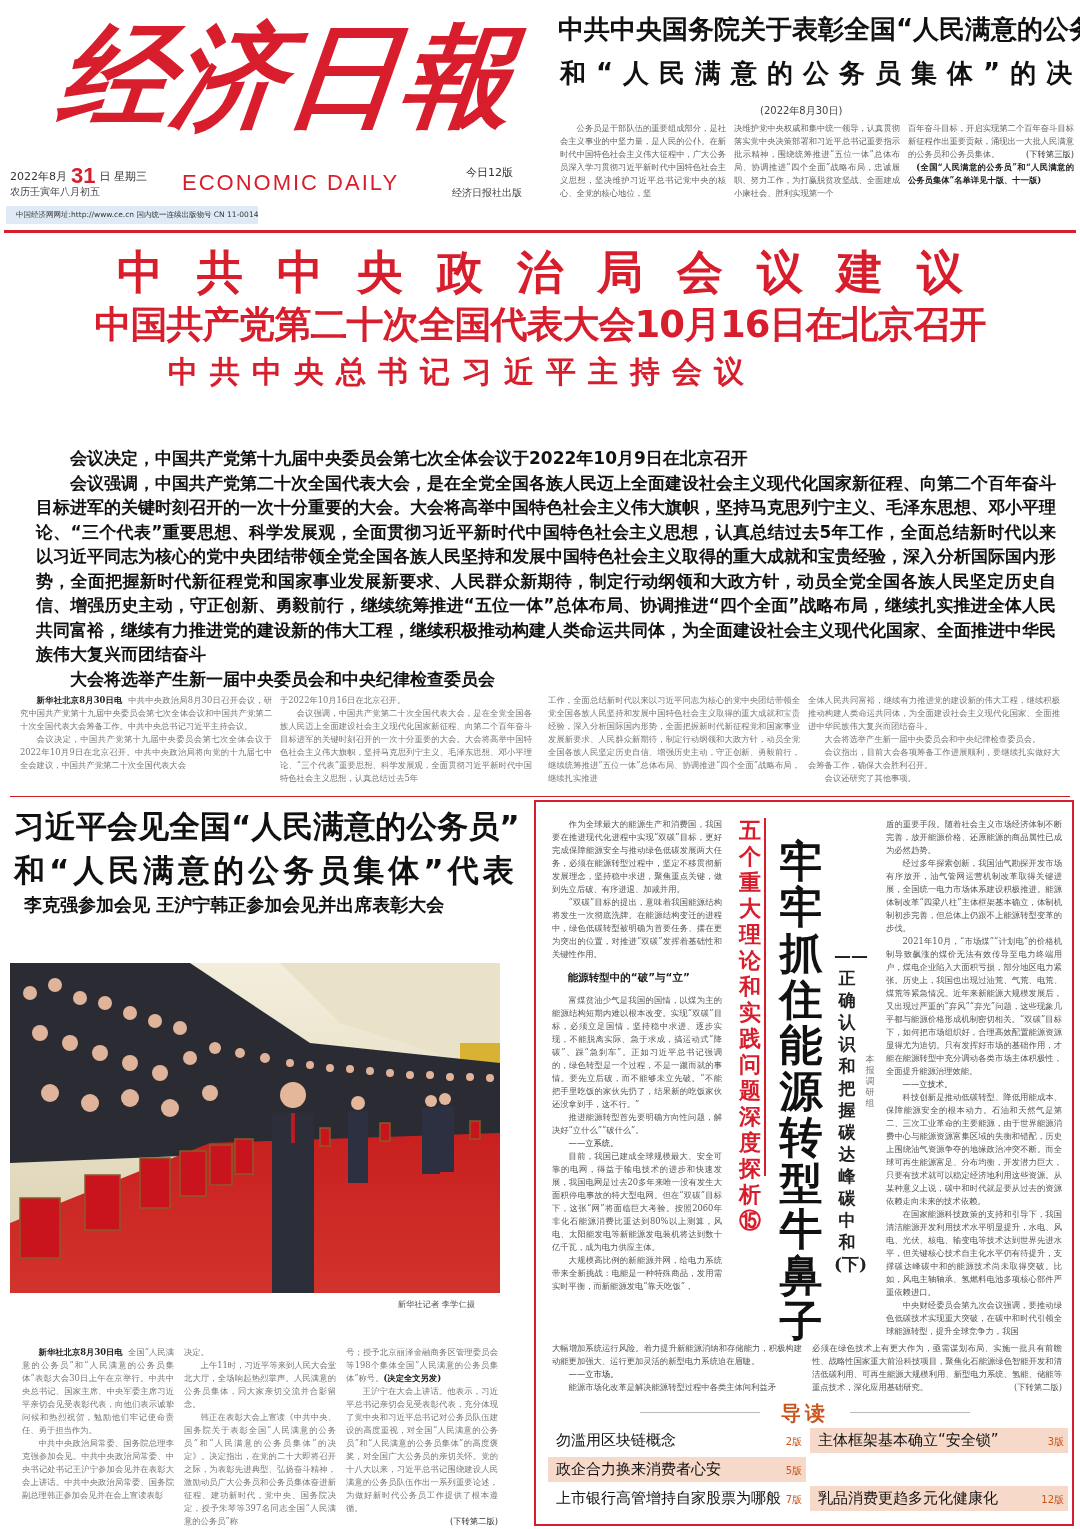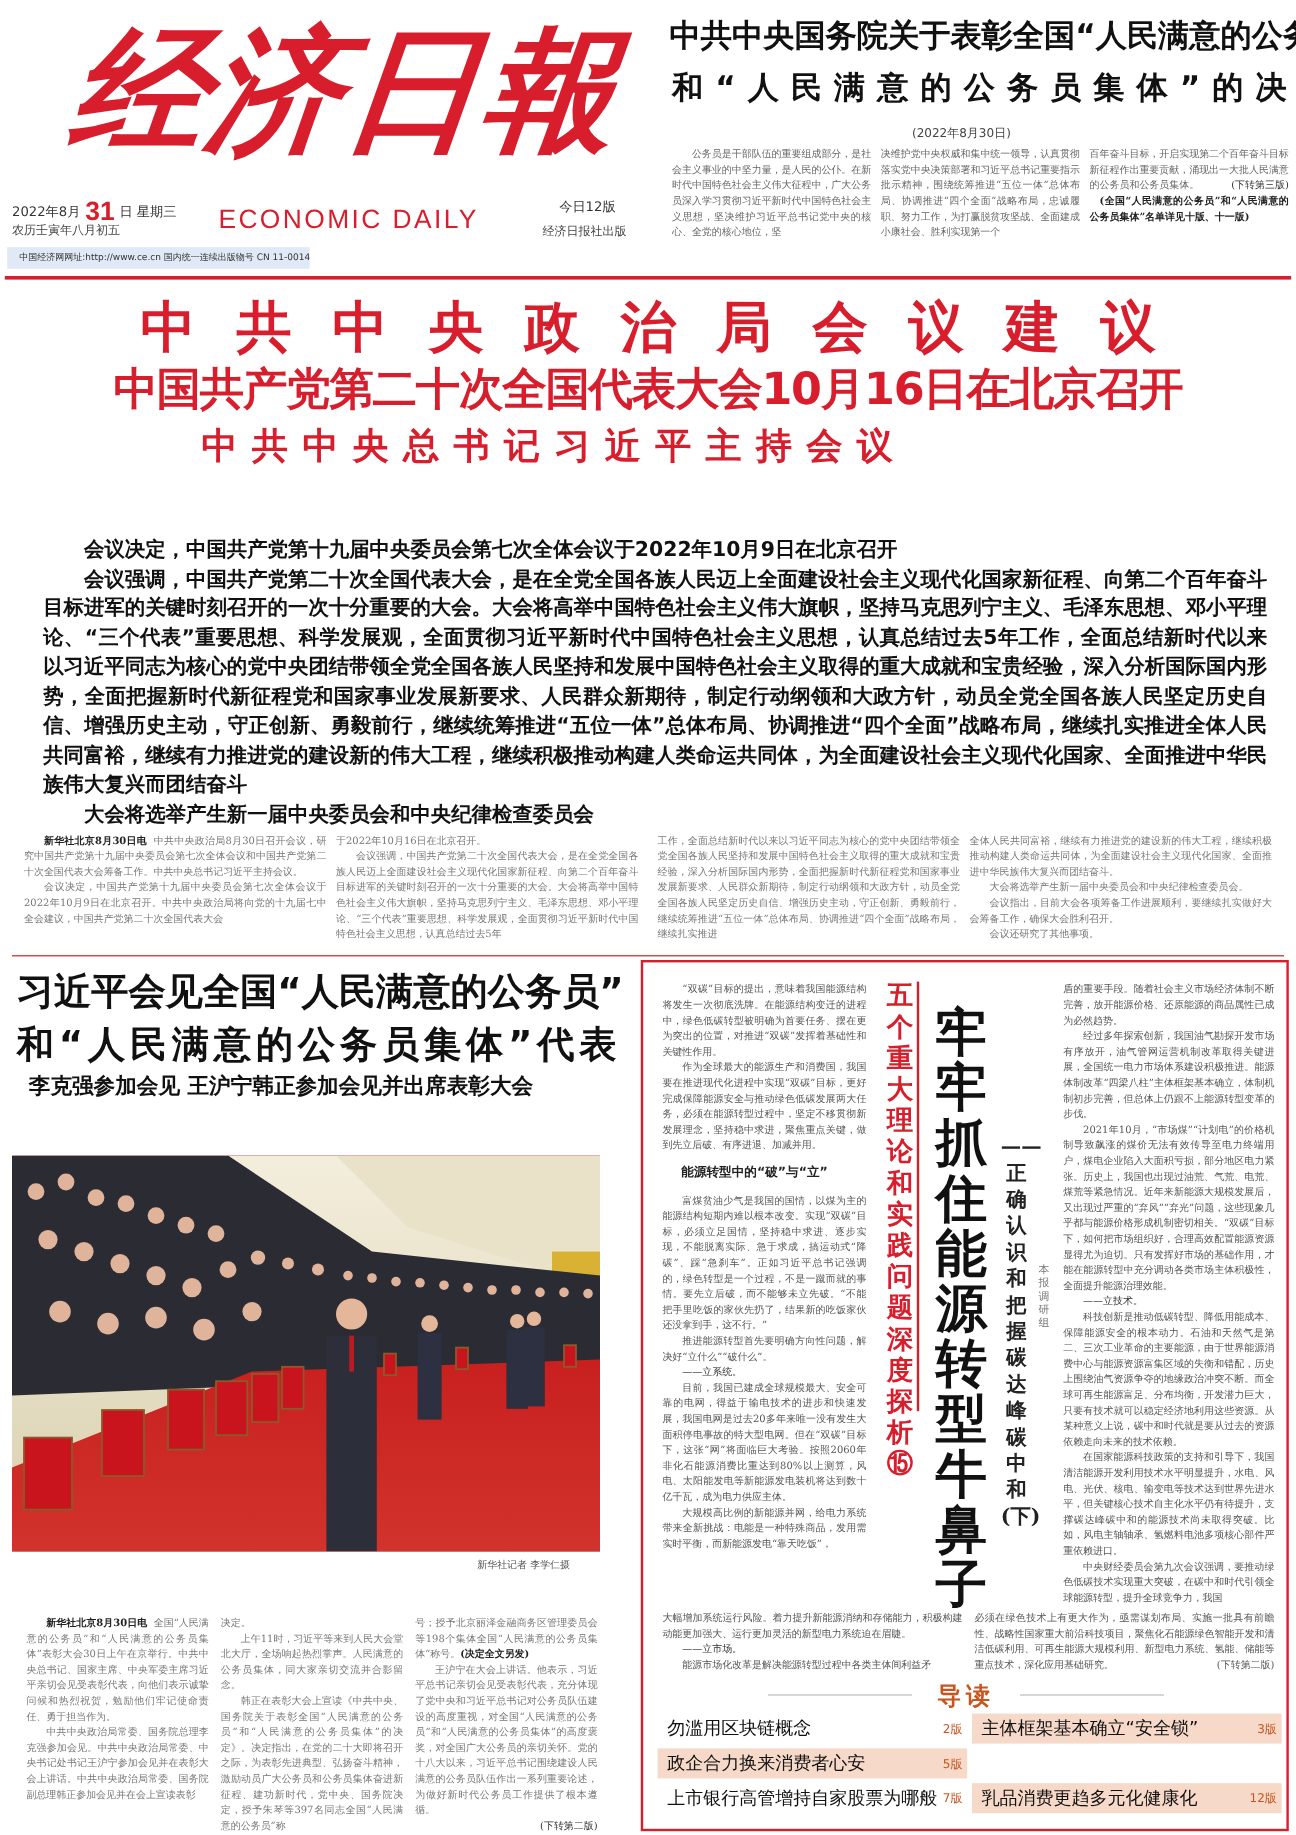--- a/index.html
+++ b/index.html
@@ -226,22 +226,22 @@
 </div>
 <div class="abs story-col" style="left:346px;">
   <div><span>号；授予北京丽泽金融商务区管理委员会等198个集体全国“人民满意的公务员集体”称号。</span><span class="bold">(决定全文另发)</span></div>
   <p>王沪宁在大会上讲话。他表示，习近平总书记亲切会见受表彰代表，充分体现了党中央和习近平总书记对公务员队伍建设的高度重视，对全国“人民满意的公务员”和“人民满意的公务员集体”的高度褒奖，对全国广大公务员的亲切关怀。党的十八大以来，习近平总书记围绕建设人民满意的公务员队伍作出一系列重要论述，为做好新时代公务员工作提供了根本遵循。</p>
   <span class="jump">(下转第二版)</span>
 </div>
 
 <div class="abs red-box"></div>
 
 <div class="abs feature-col" style="left:552px;">
+  <p>作为全球最大的能源生产和消费国，我国要在推进现代化进程中实现“双碳”目标，更好完成保障能源安全与推动绿色低碳发展两大任务，必须在能源转型过程中，坚定不移贯彻新发展理念，坚持稳中求进，聚焦重点关键，做到先立后破、有序进退、加减并用。</p>
   <p>“双碳”目标的提出，意味着我国能源结构将发生一次彻底洗牌。在能源结构变迁的进程中，绿色低碳转型被明确为首要任务、摆在更为突出的位置，对推进“双碳”发挥着基础性和关键性作用。</p>
-  <p>作为全球最大的能源生产和消费国，我国要在推进现代化进程中实现“双碳”目标，更好完成保障能源安全与推动绿色低碳发展两大任务，必须在能源转型过程中，坚定不移贯彻新发展理念，坚持稳中求进，聚焦重点关键，做到先立后破、有序进退、加减并用。</p>
   <div class="sub">能源转型中的“破”与“立”</div>
   <p>富煤贫油少气是我国的国情，以煤为主的能源结构短期内难以根本改变。实现“双碳”目标，必须立足国情，坚持稳中求进、逐步实现，不能脱离实际、急于求成，搞运动式“降碳”、踩“急刹车”。正如习近平总书记强调的，绿色转型是一个过程，不是一蹴而就的事情。要先立后破，而不能够未立先破。“不能把手里吃饭的家伙先扔了，结果新的吃饭家伙还没拿到手，这不行。”</p>
   <p>推进能源转型首先要明确方向性问题，解决好“立什么”“破什么”。</p>
   <p class="dash">——立系统。</p>
   <p>目前，我国已建成全球规模最大、安全可靠的电网，得益于输电技术的进步和快速发展，我国电网是过去20多年来唯一没有发生大面积停电事故的特大型电网。但在“双碳”目标下，这张“网”将面临巨大考验。按照2060年非化石能源消费比重达到80%以上测算，风电、太阳能发电等新能源发电装机将达到数十亿千瓦，成为电力供应主体。</p>
   <p>大规模高比例的新能源并网，给电力系统带来全新挑战：电能是一种特殊商品，发用需实时平衡，而新能源发电“靠天吃饭”，</p>
 </div>
 
 <div class="abs series-tag">五个重大理论和实践问题深度探析⑮</div>
 <div class="abs series-bar"></div>

